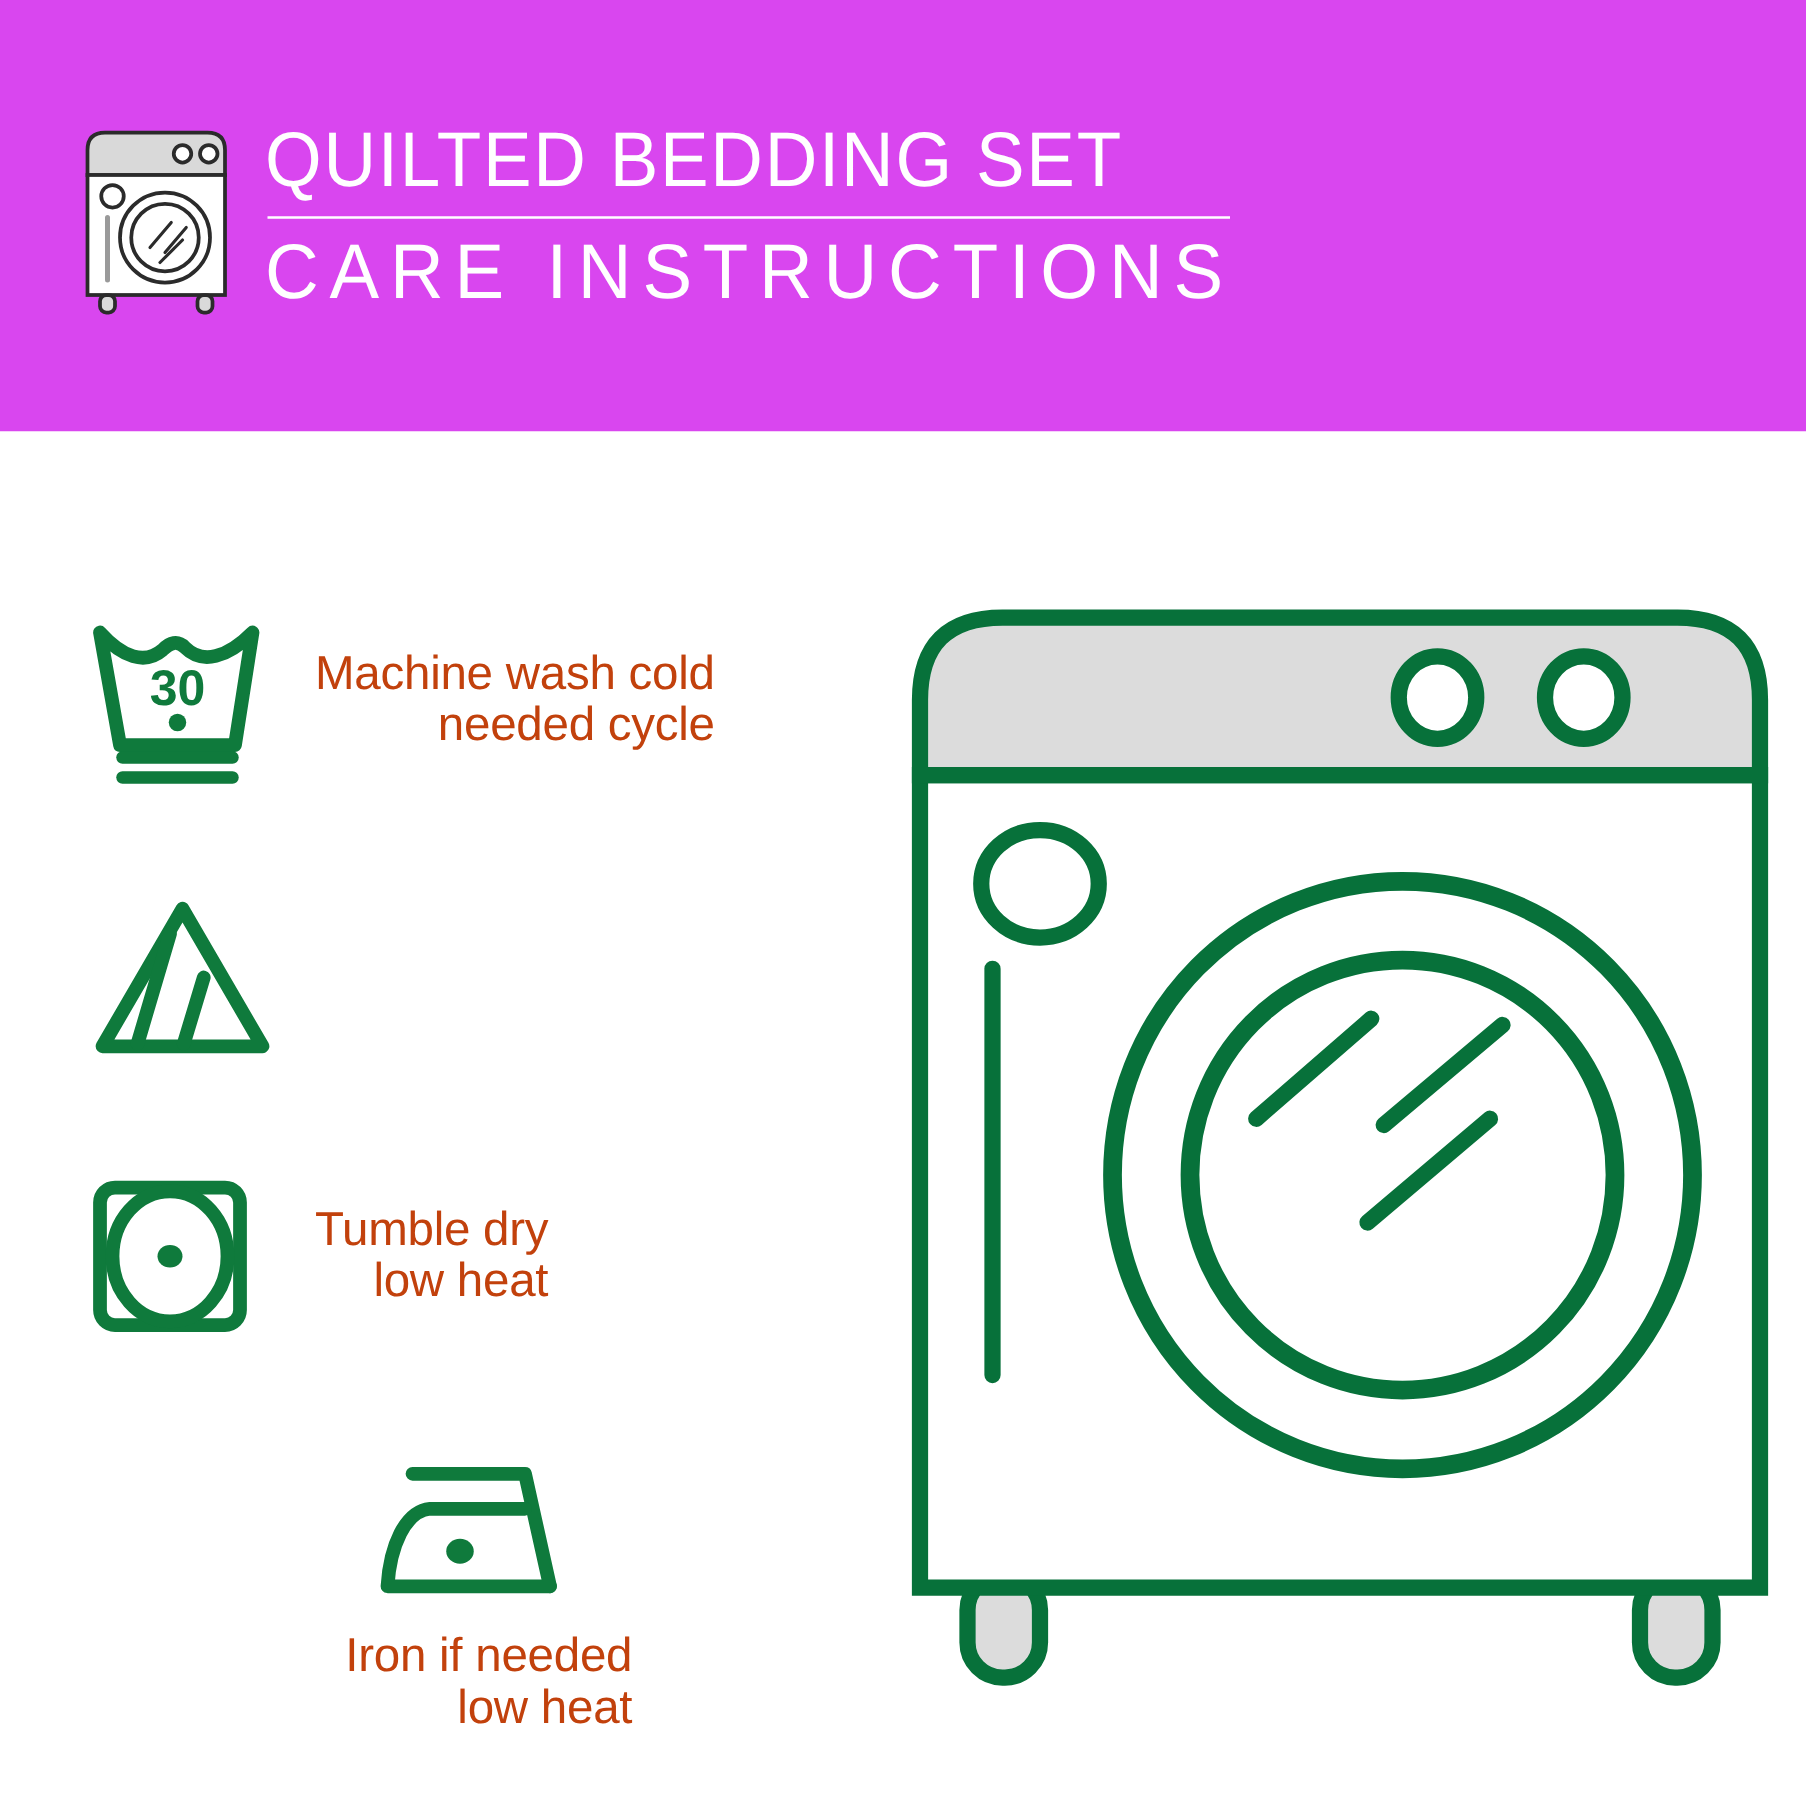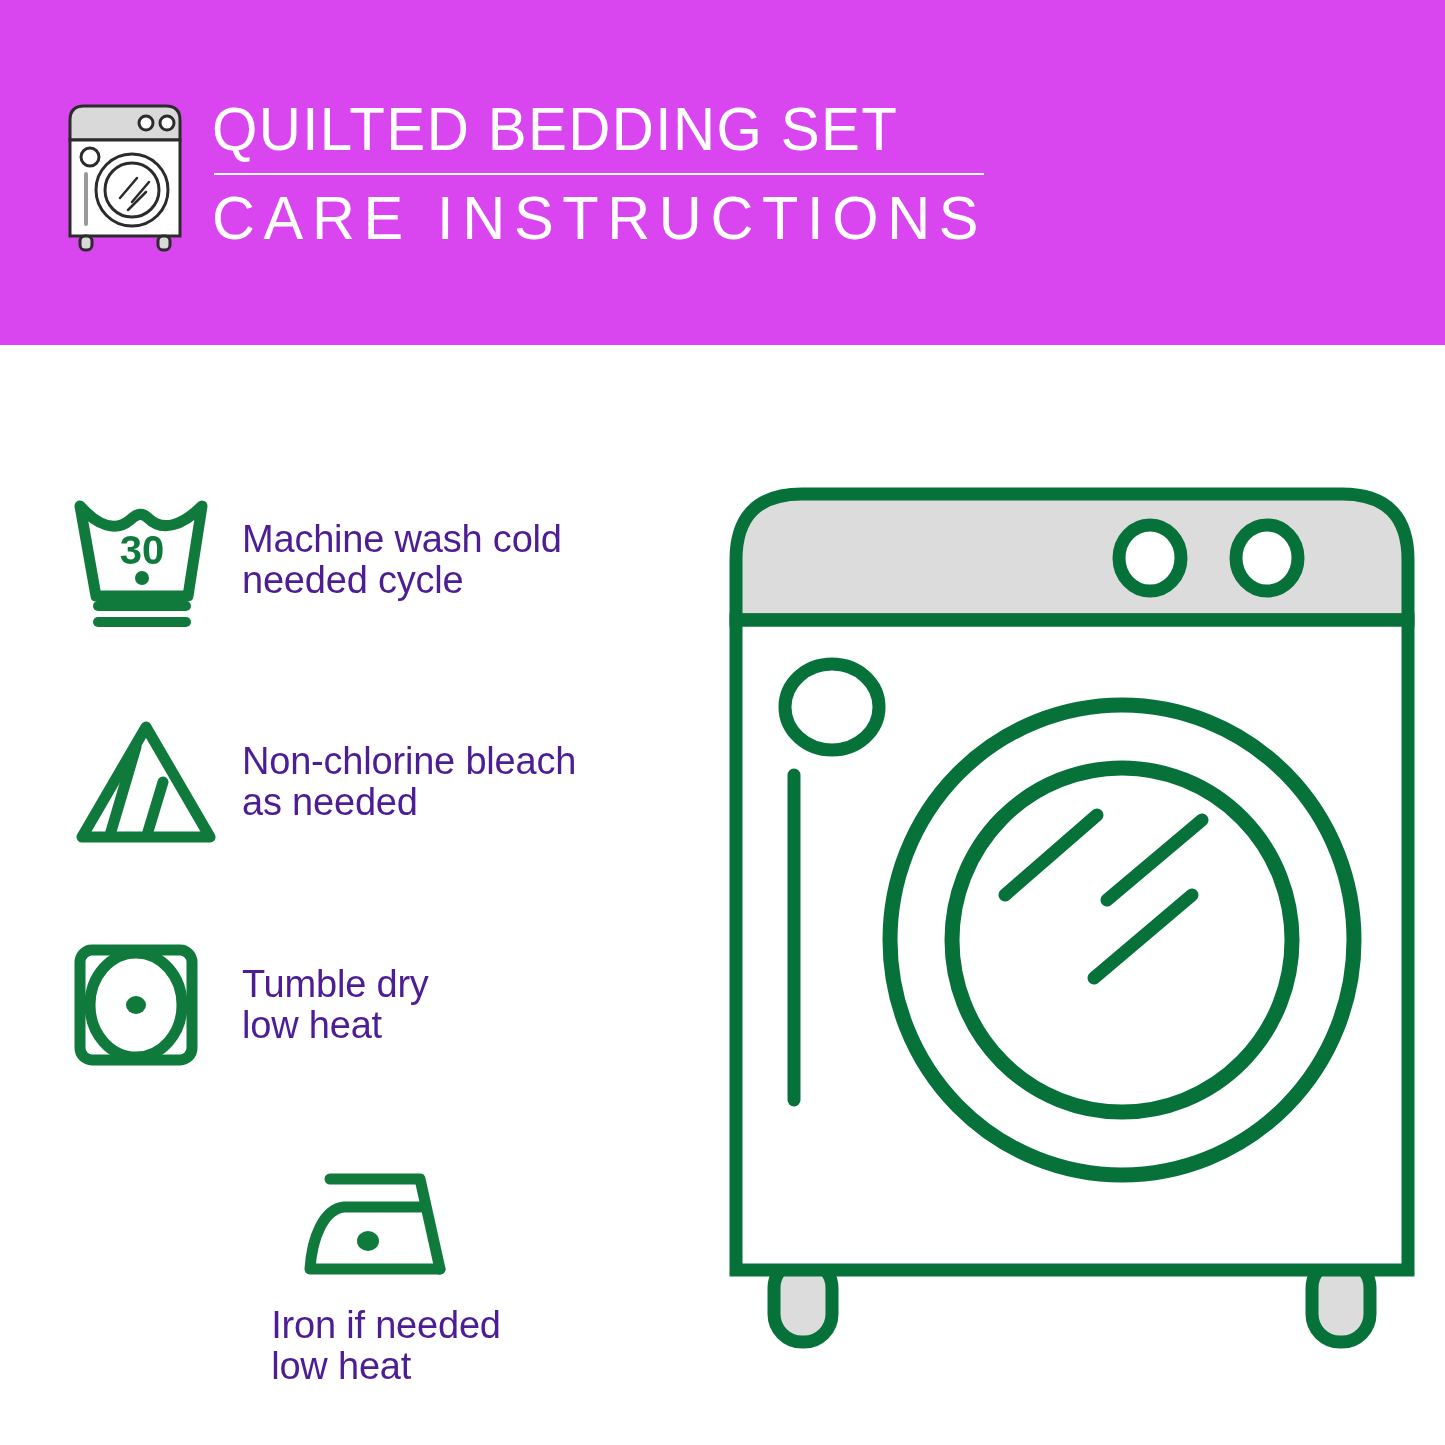--- a/index.html
+++ b/index.html
@@ -96,27 +96,28 @@
   }
   .care-row-icon {
     flex: 0 0 160px;
     width: 160px;
     height: 150px;
     display: flex;
     align-items: center;
     justify-content: flex-start;
   }
   .care-row-text {
-    margin-left: 12px;
-    color: #4c1d95;
+    margin-left: 22px;
+    color: #c2410c;
     font-size: 38px;
     line-height: 41px;
     font-weight: 400;
     letter-spacing: -0.2px;
     font-family: "Liberation Sans", sans-serif;
+    text-align: right;
   }
 
   #row-wash   { top: 140px; }
   #row-bleach { top: 362px; }
   #row-dry    { top: 585px; }
   #row-iron   { top: 800px; flex-direction: column; }
 
   
   #machine-illustration {
     position: absolute;
@@ -195,24 +196,20 @@
     <div class="care-row" id="row-bleach">
       <div class="care-row-icon">
         <svg width="152" height="130" viewBox="0 0 152 130" xmlns="http://www.w3.org/2000/svg">
           <g fill="none" stroke="#0f7a3c" stroke-width="11" stroke-linecap="round" stroke-linejoin="round">
             <path d="M76 10 L140 120 L12 120 Z"></path>
             <line x1="66" y1="30" x2="40" y2="118"></line>
             <line x1="93" y1="65" x2="77" y2="118"></line>
           </g>
         </svg>
       </div>
-      <div class="care-row-text">
-        <div>Non-chlorine bleach</div>
-        <div>as needed</div>
-      </div>
     </div>
 
     <div class="care-row" id="row-dry">
       <div class="care-row-icon">
         <svg width="132" height="130" viewBox="0 0 132 130" xmlns="http://www.w3.org/2000/svg">
           <g fill="none" stroke="#0f7a3c" stroke-width="11" stroke-linecap="round" stroke-linejoin="round">
             <rect x="10" y="10" width="112" height="110" rx="12"></rect>
             <ellipse cx="66" cy="65" rx="46" ry="52"></ellipse>
           </g>
           <ellipse cx="66" cy="65" rx="10" ry="9" fill="#0f7a3c"></ellipse>

